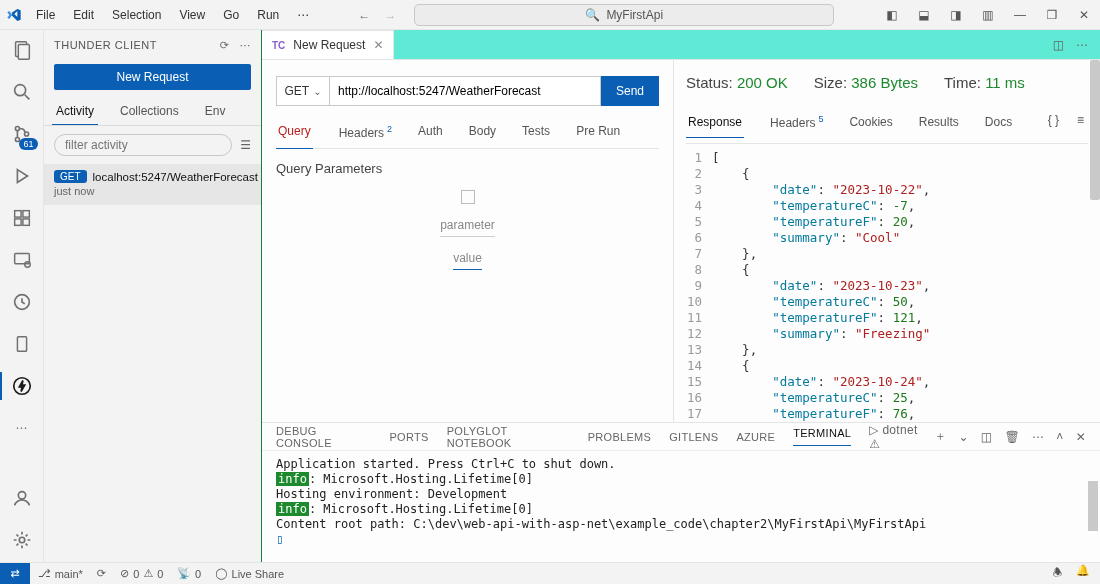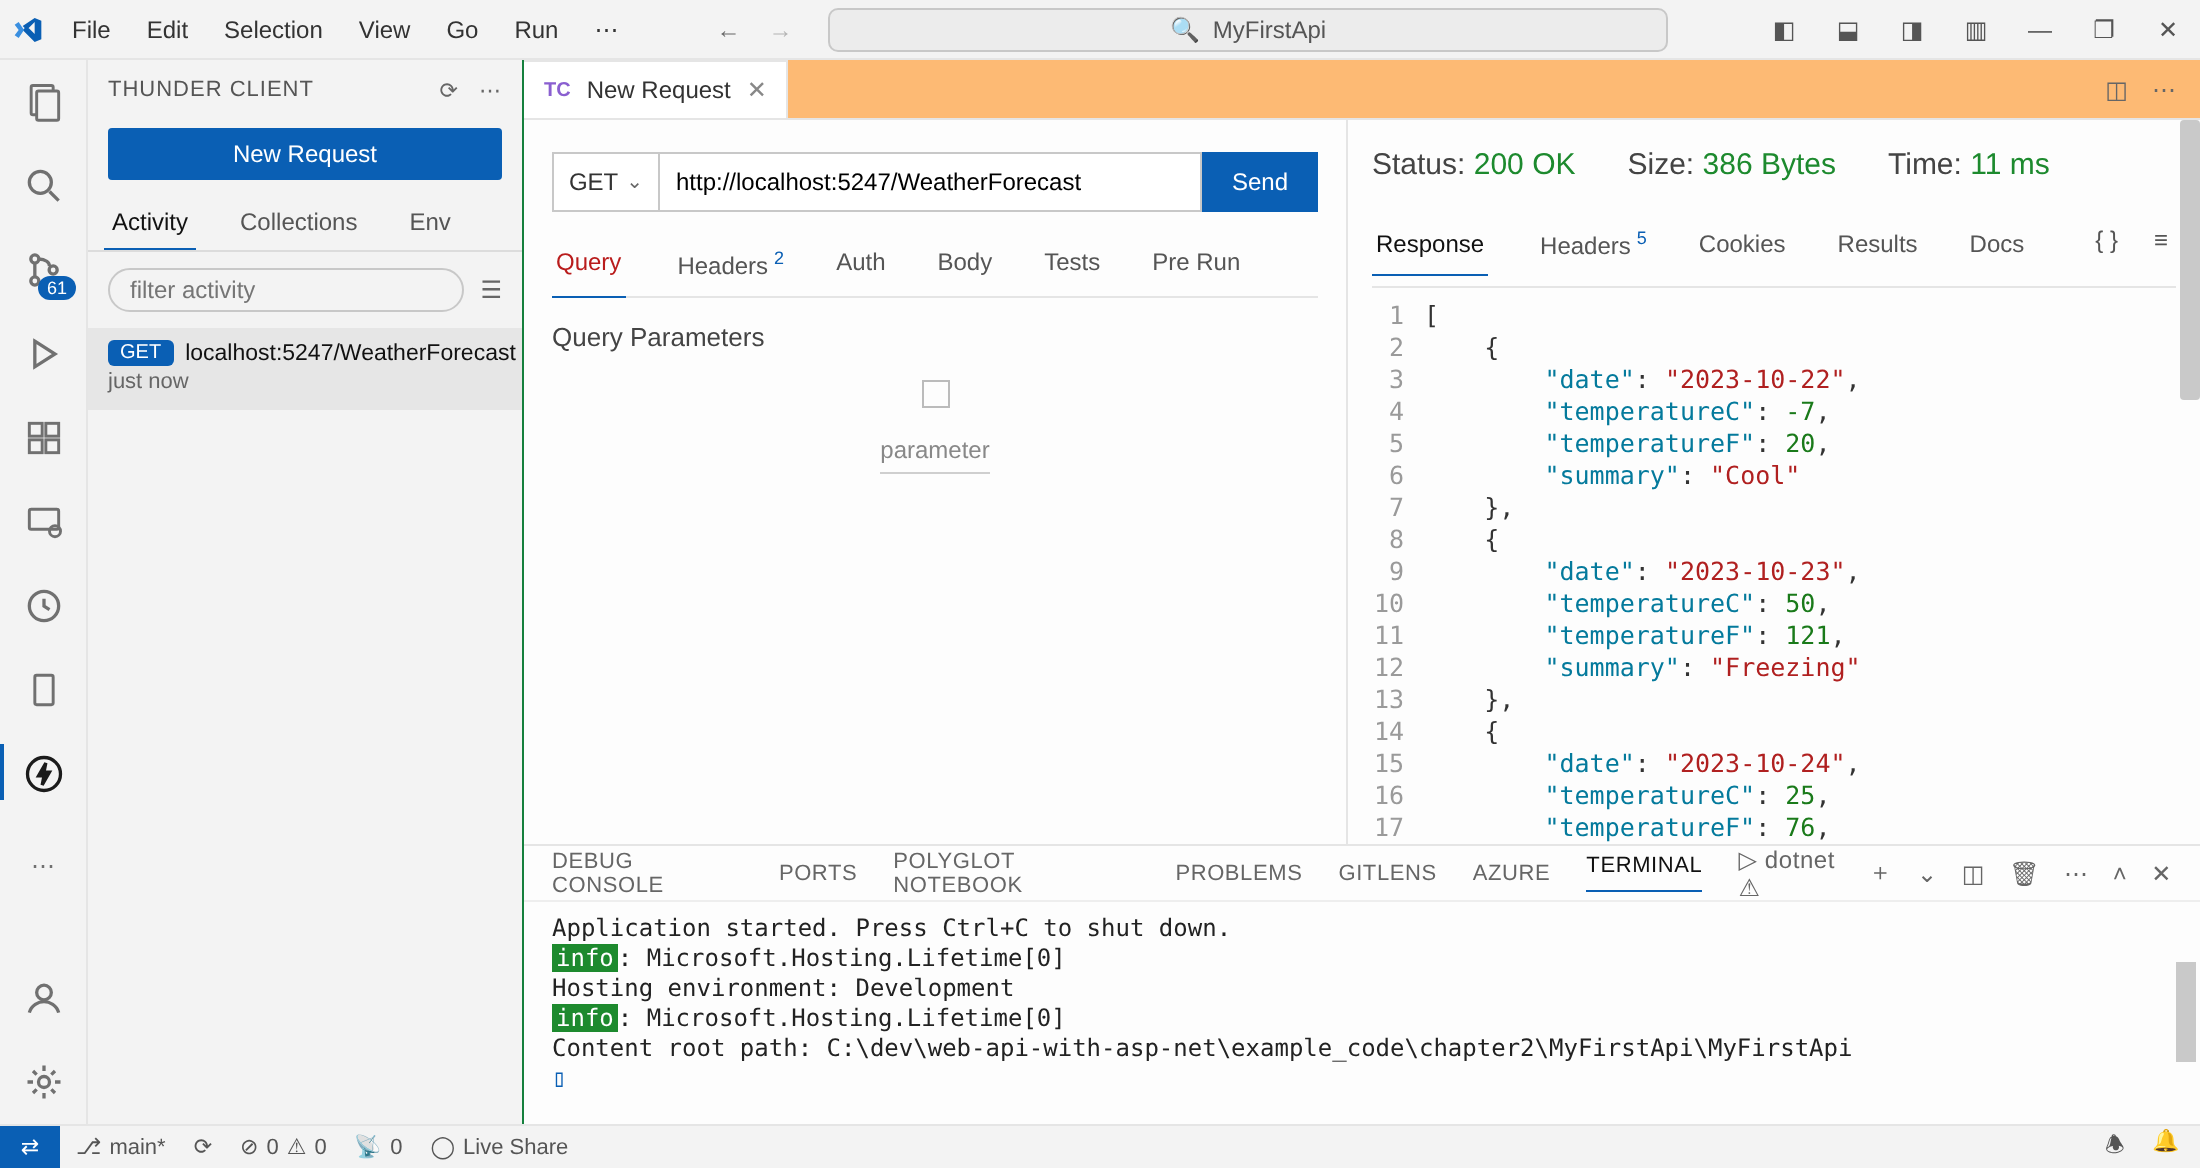--- a/index.html
+++ b/index.html
@@ -16,21 +16,21 @@
   .titlebar .searchbox { flex:0 0 420px; margin-left:18px; height:22px; border:1px solid #c8c8c8; border-radius:5px; background:#ececec; display:flex; align-items:center; justify-content:center; gap:6px; color:#555; }
   .titlebar .spacer { flex:1; }
   .titlebar .winicons { display:flex; gap:12px; margin-right:6px; color:#555; }
   .titlebar .winicons span { width:20px; text-align:center; }
 
   
   .body { flex:1; display:flex; min-height:0; }
 
   
   .activitybar { width:44px; background:#f3f3f3; border-right:1px solid #e5e5e5; display:flex; flex-direction:column; align-items:center; padding-top:8px; gap:18px; color:#707070; position:relative; }
-  .activitybar .aicon { width:24px; height:24px; display:flex; align-items:flex-end; justify-content:center; position:relative; }
+  .activitybar .aicon { width:24px; height:24px; display:flex; align-items:center; justify-content:center; position:relative; }
   .activitybar .aicon.active { color:#1b1b1b; }
   .activitybar .aicon.active::before { content:""; position:absolute; left:-10px; top:-2px; bottom:-2px; width:2px; background:#0a5fb4; }
   .activitybar .badge { position:absolute; bottom:-4px; right:-4px; background:#0a5fb4; color:#fff; font-size:9px; border-radius:8px; padding:0 4px; line-height:12px; }
   .activitybar .bottom { margin-top:auto; margin-bottom:10px; display:flex; flex-direction:column; gap:18px; align-items:center; }
 
   
   .sidepanel { width:218px; background:#f3f3f3; border-right:1px solid #15803d; display:flex; flex-direction:column; }
   .sidepanel .sp-header { height:30px; display:flex; align-items:center; padding:0 10px; font-size:11px; letter-spacing:.5px; color:#555; }
   .sidepanel .sp-header .hspace { flex:1; }
   .sidepanel .sp-header .hicon { margin-left:10px; color:#666; }
@@ -41,21 +41,21 @@
   .sidepanel .filterrow { display:flex; align-items:center; gap:8px; padding:8px 10px; }
   .sidepanel .filterrow input { flex:1; height:22px; border:1px solid #c8c8c8; border-radius:11px; padding:0 10px; background:#f3f3f3; outline:none; font-size:12px; color:#555; }
   .sidepanel .histitem { background:#e6e6e6; padding:6px 10px 8px; }
   .sidepanel .histitem .line1 { display:flex; align-items:center; gap:6px; }
   .sidepanel .histitem .method { background:#0a5fb4; color:#fff; font-size:10px; padding:1px 6px; border-radius:3px; }
   .sidepanel .histitem .url { color:#111; font-size:11.5px; }
   .sidepanel .histitem .when { color:#666; font-size:11px; margin-top:2px; }
 
   
   .editor { flex:1; display:flex; flex-direction:column; min-width:0; }
-  .tabsrow { height:30px; background:#fdba74; display:flex; align-items:stretch; border-bottom:1px solid #e5e5e5; }
+  .tabsrow { height:30px; background:#5eead4; display:flex; align-items:stretch; border-bottom:1px solid #e5e5e5; }
   .tabsrow .tab { background:#fff; display:flex; align-items:center; gap:8px; padding:0 10px; border-right:1px solid #e5e5e5; border-top:1px solid #e5e5e5; }
   .tabsrow .tab .tc { color:#8a5fd0; font-weight:600; font-size:10px; }
   .tabsrow .tab .close { color:#888; }
   .tabsrow .rightcorner { margin-left:auto; display:flex; align-items:center; gap:12px; padding-right:12px; color:#666; }
 
   .editor-body { flex:1; display:flex; min-height:0; }
 
   .reqpanel { width:412px; border-right:1px solid #e5e5e5; display:flex; flex-direction:column; padding:16px 14px 8px; }
   .urlrow { display:flex; height:30px; }
   .urlrow .method { width:54px; border:1px solid #c8c8c8; display:flex; align-items:center; justify-content:center; gap:4px; font-size:12px; background:#fff; }
@@ -284,20 +284,21 @@
           <span><span>Headers</span><sup>2</sup></span>
           <span>Auth</span>
           <span>Body</span>
           <span>Tests</span>
           <span>Pre Run</span>
         </div>
         <div class="qp-title">Query Parameters</div>
         <div class="paramrow">
           <div class="cbx"></div>
           <div class="pcol">parameter</div>
+          <div class="pcol vcol">value</div>
         </div>
       </div>
 
       <div class="resppanel">
         <div class="respstatus">
           <span><b>Status:</b> <span class="g">200 OK</span></span>
           <span><b>Size:</b> <span class="g">386 Bytes</span></span>
           <span><b>Time:</b> <span class="g">11 ms</span></span>
         </div>
         <div class="resptabs">

